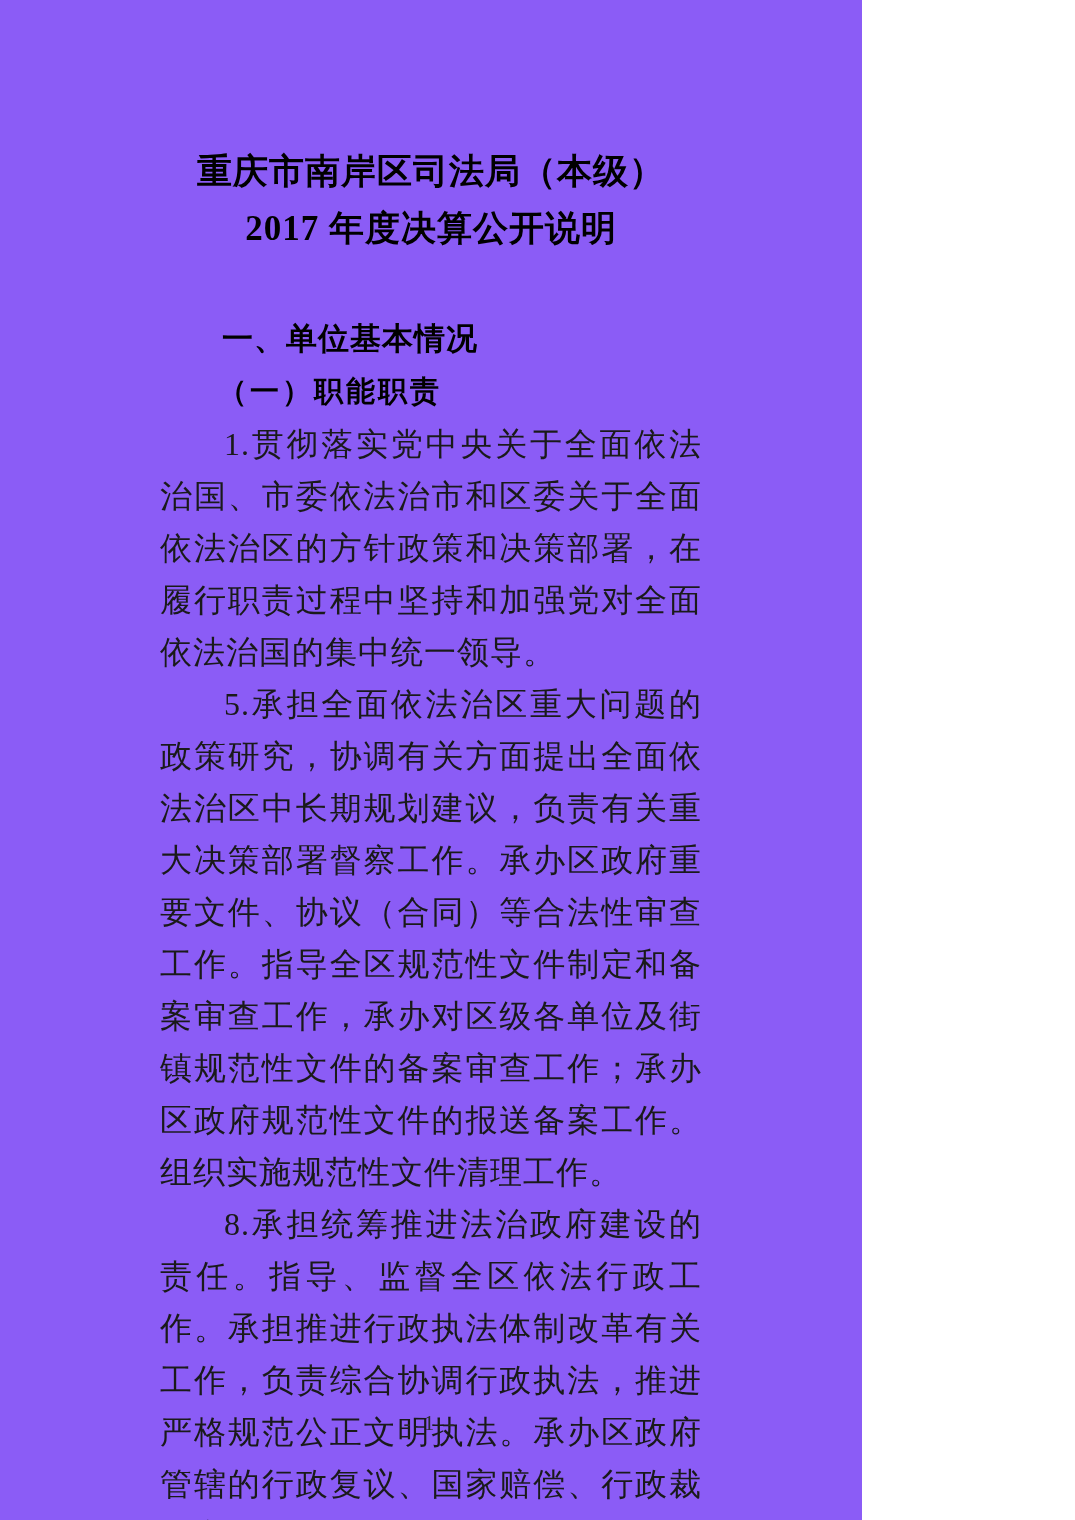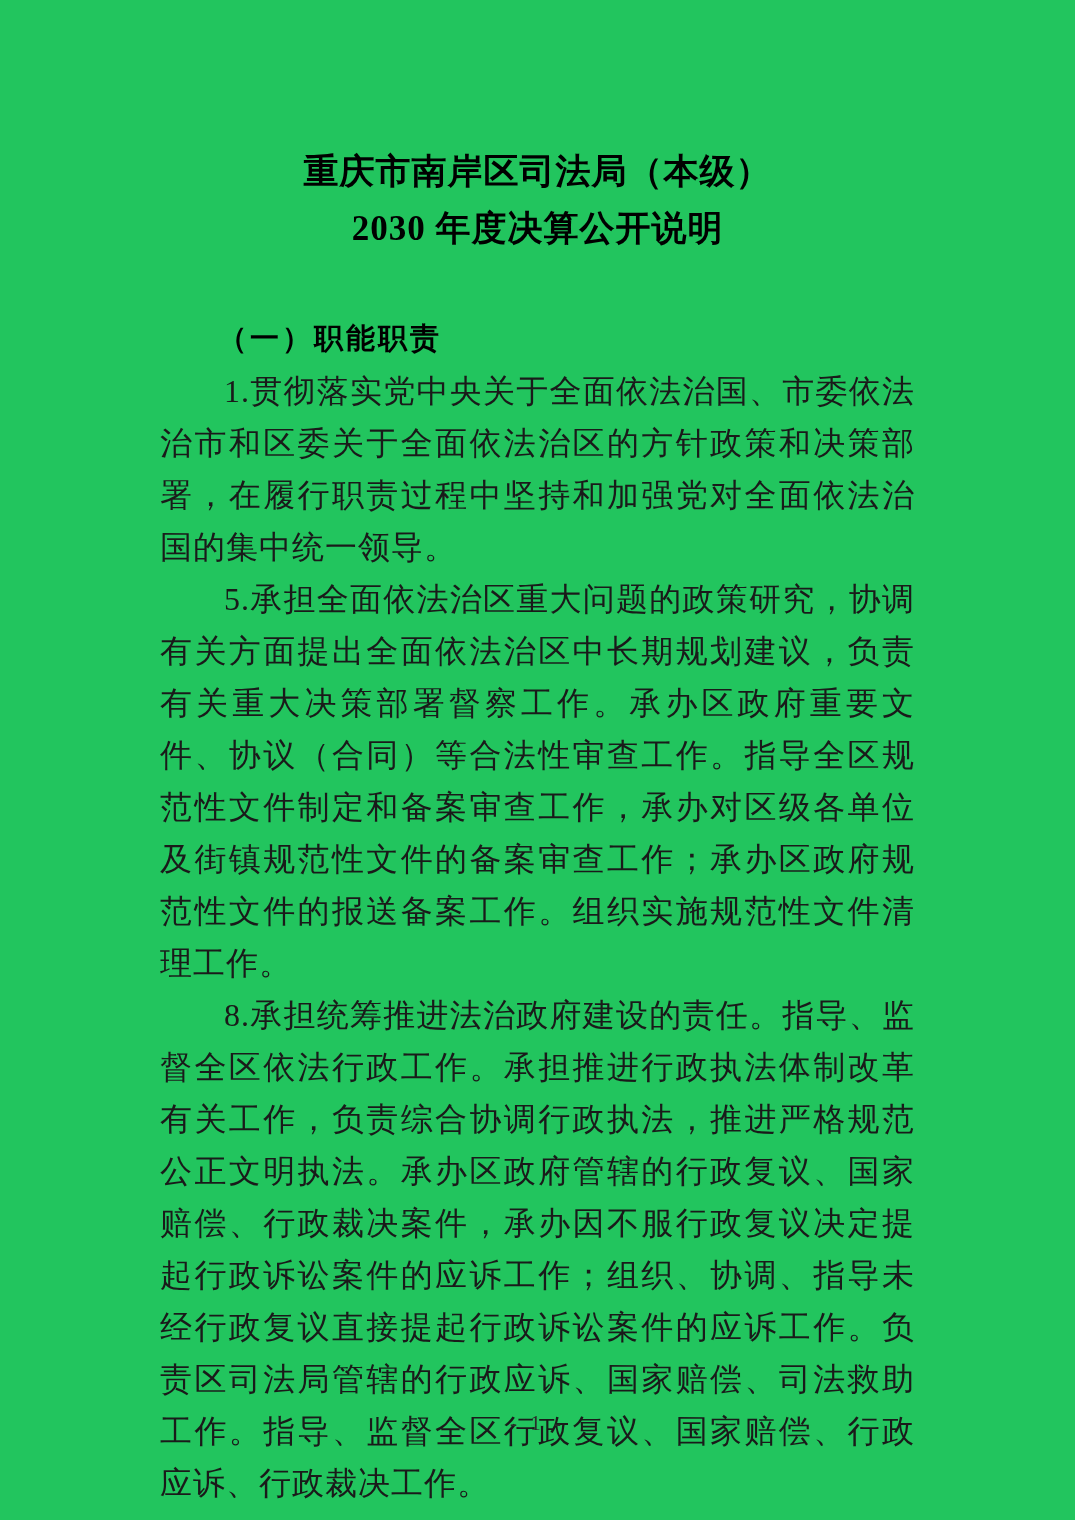--- a/index.html
+++ b/index.html
@@ -6,23 +6,23 @@
     margin: 0;
     padding: 0;
   }
   body {
     width: 1075px;
     height: 1520px;
     background: #ffffff;
   }
   .page {
     position: relative;
-    width: 1075px;
+    width: 862px;
     height: 1520px;
-    background: #22c55e;
+    background: #8b5cf6;
     color: #000000;
     overflow: hidden;
   }
   .doc-title {
     margin: 143px 150px 0 150px;
     font-family: "Liberation Serif", serif;
     font-weight: bold;
     font-size: 35px;
     line-height: 57px;
     text-align: center;
@@ -75,25 +75,26 @@
     color: #2b2b2b;
   }
 </style>
 </head>
 <body>
 
 <div class="page">
 
   <h1 class="doc-title">
     <span class="title-line">重庆市南岸区司法局（本级）</span>
-    <span class="title-line">2030 年度决算公开说明</span>
+    <span class="title-line">2017 年度决算公开说明</span>
   </h1>
 
   <div class="content">
 
+    <h2 class="section-heading">一、单位基本情况</h2>
 
     <h3 class="subsection-heading">（一）职能职责</h3>
 
     <p class="body-para">1.贯彻落实党中央关于全面依法治国、市委依法治市和区委关于全面依法治区的方针政策和决策部署，在履行职责过程中坚持和加强党对全面依法治国的集中统一领导。</p>
 
     <p class="body-para">5.承担全面依法治区重大问题的政策研究，协调有关方面提出全面依法治区中长期规划建议，负责有关重大决策部署督察工作。承办区政府重要文件、协议（合同）等合法性审查工作。指导全区规范性文件制定和备案审查工作，承办对区级各单位及街镇规范性文件的备案审查工作；承办区政府规范性文件的报送备案工作。组织实施规范性文件清理工作。</p>
 
     <p class="body-para">8.承担统筹推进法治政府建设的责任。指导、监督全区依法行政工作。承担推进行政执法体制改革有关工作，负责综合协调行政执法，推进严格规范公正文明执法。承办区政府管辖的行政复议、国家赔偿、行政裁决案件，承办因不服行政复议决定提起行政诉讼案件的应诉工作；组织、协调、指导未经行政复议直接提起行政诉讼案件的应诉工作。负责区司法局管辖的行政应诉、国家赔偿、司法救助工作。指导、监督全区行政复议、国家赔偿、行政应诉、行政裁决工作。</p>
 
   </div>

